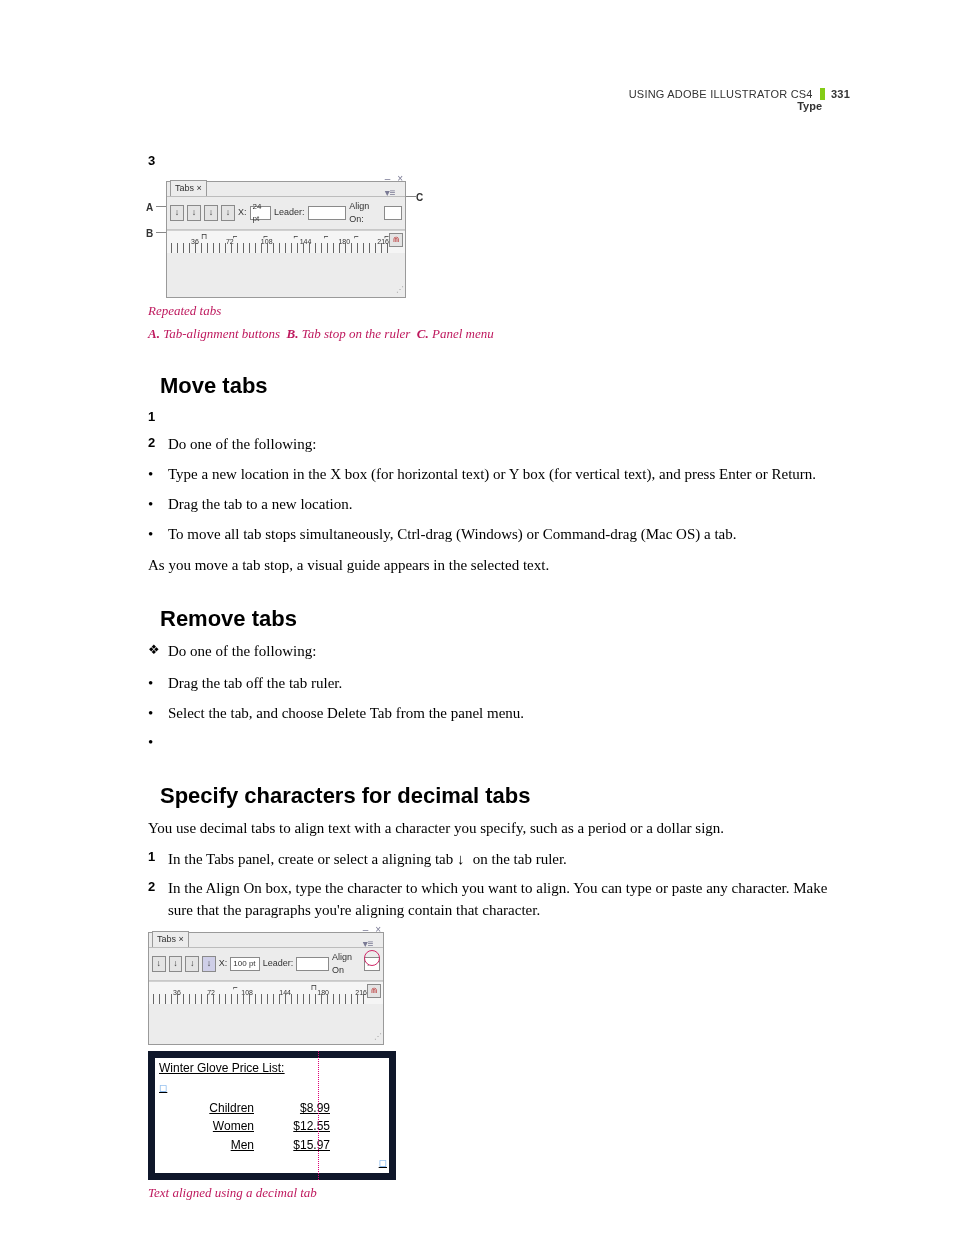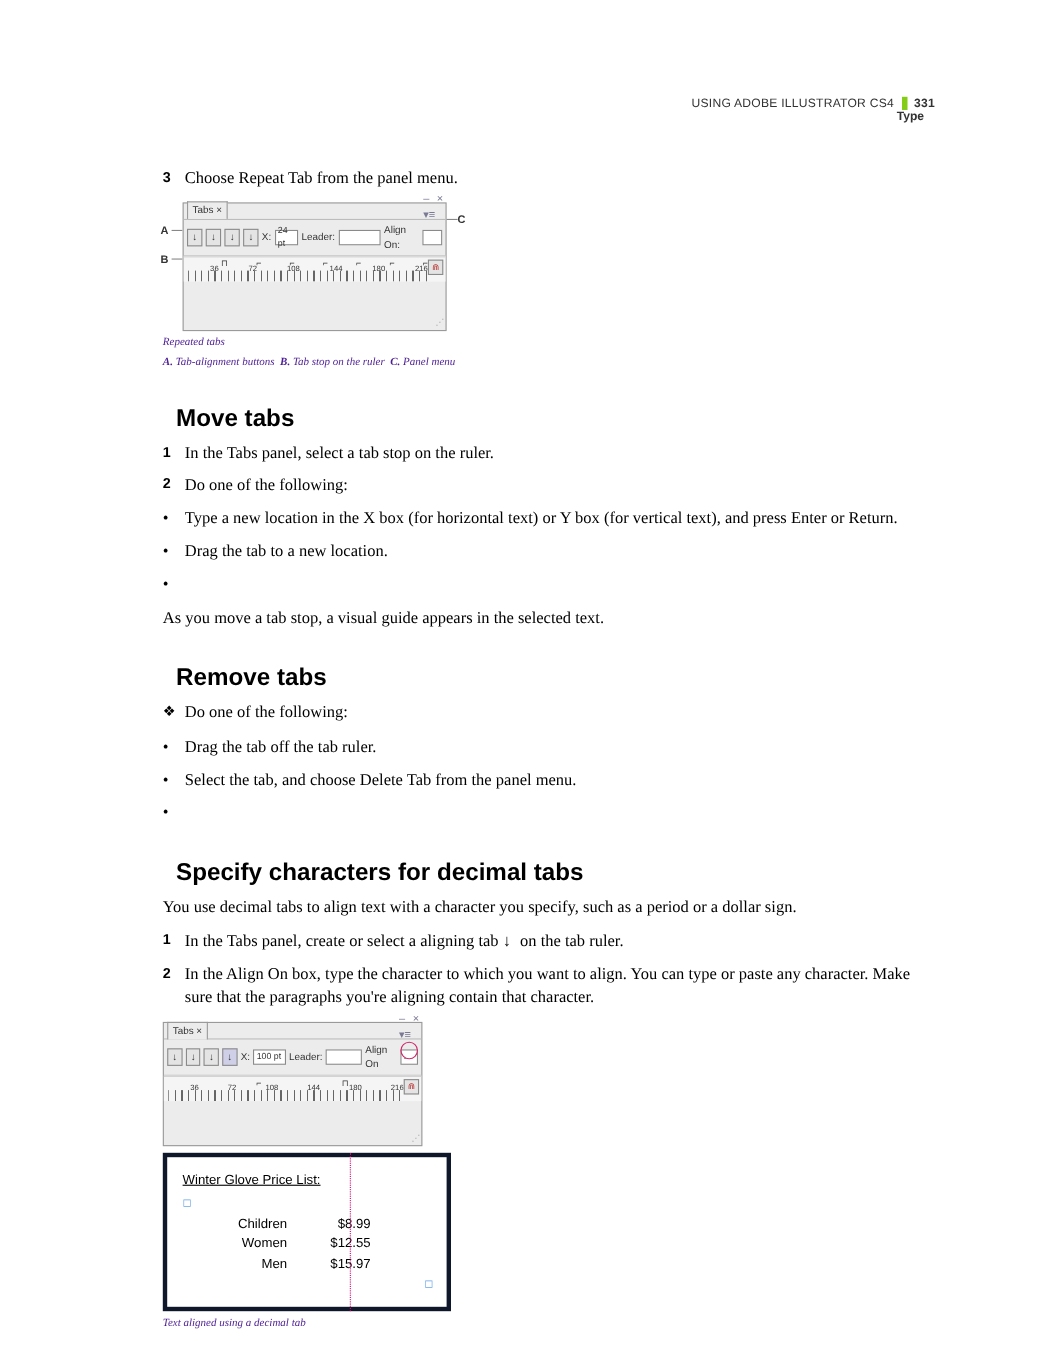--- a/index.html
+++ b/index.html
@@ -23,21 +23,21 @@
   .header-line1 { letter-spacing: 0.02em; }
   .header-line1 .pagenum {
     font-weight: bold;
     border-left: 5px solid #84cc16;
     padding-left: 6px;
     margin-left: 4px;
   }
   .header-line2 {
     font-weight: bold;
     font-size: 11px;
-    margin-right: 10px;
+    margin-right: 28px;
   }
   .content { font-size: 15px; line-height: 1.45; }
   ol.num {
     list-style: none;
     padding: 0;
     margin: 0 0 8px 0;
   }
   ol.num > li {
     display: flex;
     margin: 4px 0 8px 0;
@@ -151,22 +151,22 @@
   .callout-label {
     position:absolute;
     font-family: "Myriad Pro", Arial, sans-serif;
     font-size:10px; font-weight:bold; color:#333;
   }
   .callout-line-h {
     position:absolute; height:1px; background:#888;
   }
   .caption {
     font-style: italic;
-    font-size: 10px;
-    color: #4c1d95;
+    font-size: 13px;
+    color: #be185d;
     margin-top:4px;
   }
   .caption .key {
     font-weight:bold; font-style:italic;
   }
   h2.section {
     font-family: "Myriad Pro", Arial, Helvetica, sans-serif;
     font-weight: bold;
     font-size: 22px;
     margin: 26px 0 6px 12px;
@@ -175,22 +175,23 @@
   .inline-icon {
     display:inline-block; width:12px;
     font-family: Arial, sans-serif;
   }
   
   .price-box {
     width:234px;
     margin-top:6px;
     font-family: "Myriad Pro", Arial, sans-serif;
     font-size:12px;
-    border:4px solid #0f172a;
-    padding:10px;
+    border:7px solid #0f172a;
+    padding:0;
+    text-decoration:underline;
   }
   .price-box .title {
     text-decoration: underline;
     padding:2px 4px 0 4px;
   }
   .price-box .row {
     display:flex; justify-content:flex-start; gap:26px;
     padding:0 18px 0 4px;
     border-top:1px dotted transparent;
   }
@@ -220,21 +221,20 @@
       <span class="pagenum">331</span>
     </div>
     <div class="header-line2">Type</div>
   </div>
 
   <div class="content">
 
     <ol class="num">
       <li>
         <span class="marker">3</span>
-        <span>Choose Repeat Tab from the panel menu.</span>
       </li>
     </ol>
 
     <div class="figure">
       <div class="callout-wrap">
         <span class="callout-label" style="left:-2px; top:20px;">A</span>
         <span class="callout-line-h" style="left:8px; top:25px; width:10px;"></span>
         <span class="callout-label" style="left:-2px; top:46px;">B</span>
         <span class="callout-line-h" style="left:8px; top:51px; width:10px;"></span>
         <span class="callout-label" style="left:268px; top:10px;">C</span>
@@ -287,38 +287,38 @@
         <span class="key">A.</span> <span>Tab-alignment buttons</span>&nbsp;
         <span class="key">B.</span> <span>Tab stop on the ruler</span>&nbsp;
         <span class="key">C.</span> <span>Panel menu</span>
       </div>
     </div>
 
     <h2 class="section">Move tabs</h2>
     <ol class="num">
       <li>
         <span class="marker">1</span>
-        <span>In the Tabs panel, select a tab stop on the ruler.</span>
       </li>
       <li>
         <span class="marker">2</span>
         <span>Do one of the following:</span>
       </li>
     </ol>
     <ul class="bul">
       <li>
           <span class="marker">•</span>
           <span>Type a new location in the X box (for horizontal text) or Y box (for vertical text), and press Enter or Return.</span>
         </li>
       <li>
           <span class="marker">•</span>
           <span>Drag the tab to a new location.</span>
         </li>
       <li>
           <span class="marker">•</span>
+          <span>To move all tab stops simultaneously, Ctrl-drag (Windows) or Command-drag (Mac OS) a tab.</span>
         </li>
     </ul>
     <p class="body">As you move a tab stop, a visual guide appears in the selected text.</p>
 
     <h2 class="section">Remove tabs</h2>
     <ul class="bul diamond">
       <li>
           <span class="marker">❖</span>
           <span>Do one of the following:</span>
         </li>

